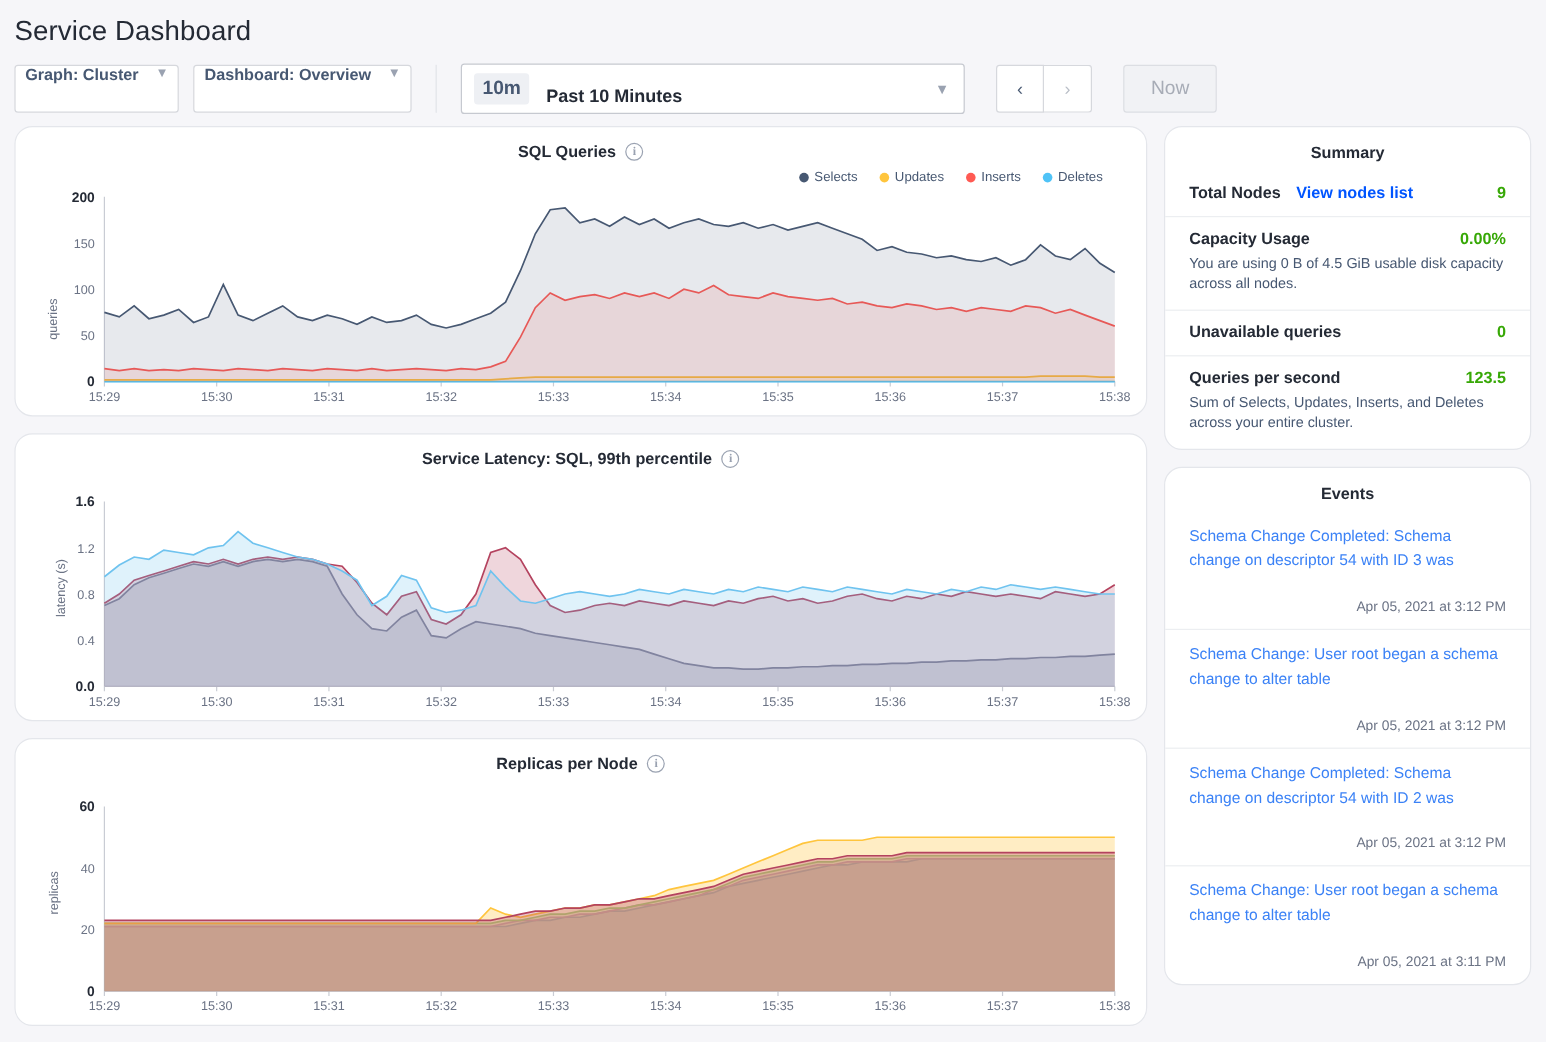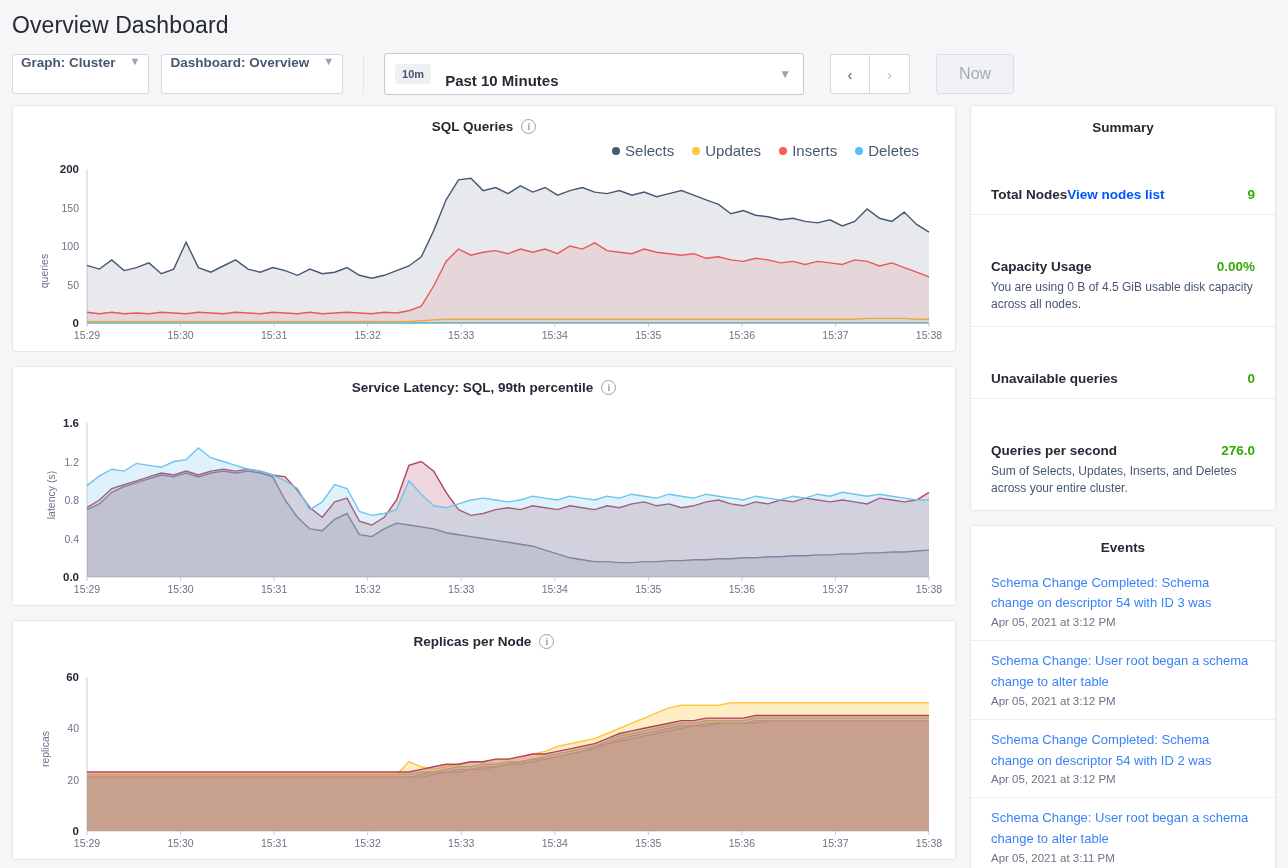--- a/index.html
+++ b/index.html
@@ -54,21 +54,21 @@
     border-radius: 3px;
     background: #fff;
     display: flex;
     align-items: center;
     padding: 0 12px 0 10px;
     gap: 14px;
   }
   .badge-10m {
     background: #eef0f4;
     border-radius: 3px;
-    font-size: 11px;
+    font-size: 16px;
     font-weight: 700;
     color: #475872;
     padding: 4px 7px;
   }
   .timepicker .label {
     font-size: 15px; font-weight: 700; color: #242a35; flex: 1; margin-top: 12px;
   }
   .timepicker .chev { color: #9aa2b1; font-size: 12px; }
   .navgroup { display: flex; margin-left: 14px; }
   .navbtn {
@@ -97,21 +97,21 @@
     gap: 14px;
     padding: 0 12px;
     align-items: flex-start;
   }
   .col-main { width: 944px; }
   .col-side { width: 318px; }
 
   .card {
     background: #fff;
     border: 1px solid #e4e6eb;
-    border-radius: 3px;
+    border-radius: 15px;
     margin-bottom: 14px;
     position: relative;
   }
 
   .chart-title {
     text-align: center;
     font-size: 13.5px;
     font-weight: 700;
     color: #242a35;
     padding-top: 13px;
@@ -129,21 +129,21 @@
     line-height: 13px;
     text-align: center;
     font-weight: 700;
     font-family: "Liberation Serif", serif;
   }
   .legend {
     display: flex;
     justify-content: flex-end;
     gap: 18px;
     padding: 8px 36px 0 0;
-    font-size: 15px;
+    font-size: 11px;
     color: #475872;
   }
   .legend .item { display: flex; align-items: center; gap: 5px; }
   .legend .dot { width: 8px; height: 8px; border-radius: 50%; display: inline-block; }
 
   .plot-wrap { position: relative; padding: 4px 8px 6px 8px; }
   .axis-label-y {
     position: absolute;
     left: 6px;
     top: 50%;
@@ -161,39 +161,39 @@
     font-weight: 700;
     padding: 14px 0 8px;
   }
   .sum-row { padding: 10px 20px 12px 20px; border-bottom: 1px solid #eceef1; }
   .sum-row:last-child { border-bottom: none; }
   .sum-head {
     display: flex; align-items: baseline; justify-content: space-between;
     font-size: 13.5px; font-weight: 700; color: #242a35;
     gap: 8px;
   }
-  .sum-head .left { display: flex; gap: 0; align-items: center; margin-top: 34px; }
+  .sum-head .left { display: flex; gap: 13px; align-items: center; }
   .sum-link { color: #0055ff; font-weight: 700; font-size: 13.5px; }
   .sum-value { color: #37a806; font-weight: 700; font-size: 13.5px; white-space: nowrap; }
   .sum-desc { font-size: 12px; color: #475872; line-height: 1.45; margin-top: 5px; }
 
   .event { padding: 10px 20px 12px 20px; border-bottom: 1px solid #eceef1; }
   .event:last-child { border-bottom: none; }
   .event-text { font-size: 13px; color: #3b82f6; line-height: 1.6; }
-  .event-time { font-size: 11.5px; color: #6b7385; margin-top: 2px; }
+  .event-time { font-size: 11.5px; color: #6b7385; margin-top: 22px; text-align: right; }
 
   .tick { font-size: 10.5px; fill: #6b7385; font-family: "Liberation Sans", sans-serif; }
   .tickbold { font-size: 11.5px; fill: #242a35; font-weight: 700; font-family: "Liberation Sans", sans-serif; }
 </style>
 </head>
 <body>
 
 <div class="page">
 
-  <div class="page-title">Overview Dashboard</div>
+  <div class="page-title">Service Dashboard</div>
 
   <div class="toolbar">
     <div class="dropdown">
       <span>Graph: Cluster</span>
       <span class="chev">▼</span>
     </div>
     <div class="dropdown">
       <span>Dashboard: Overview</span>
       <span class="chev">▼</span>
     </div>
@@ -406,21 +406,21 @@
               </span>
             <span class="sum-value">0</span>
           </div>
         </div>
 
         <div class="sum-row">
           <div class="sum-head">
             <span class="left">
                 <span>Queries per second</span>
               </span>
-            <span class="sum-value">276.0</span>
+            <span class="sum-value">123.5</span>
           </div>
           <div class="sum-desc">Sum of Selects, Updates, Inserts, and Deletes across your entire cluster.</div>
         </div>
 
       </div>
 
       <div class="card">
         <div class="side-title">Events</div>
 
         <div class="event">

